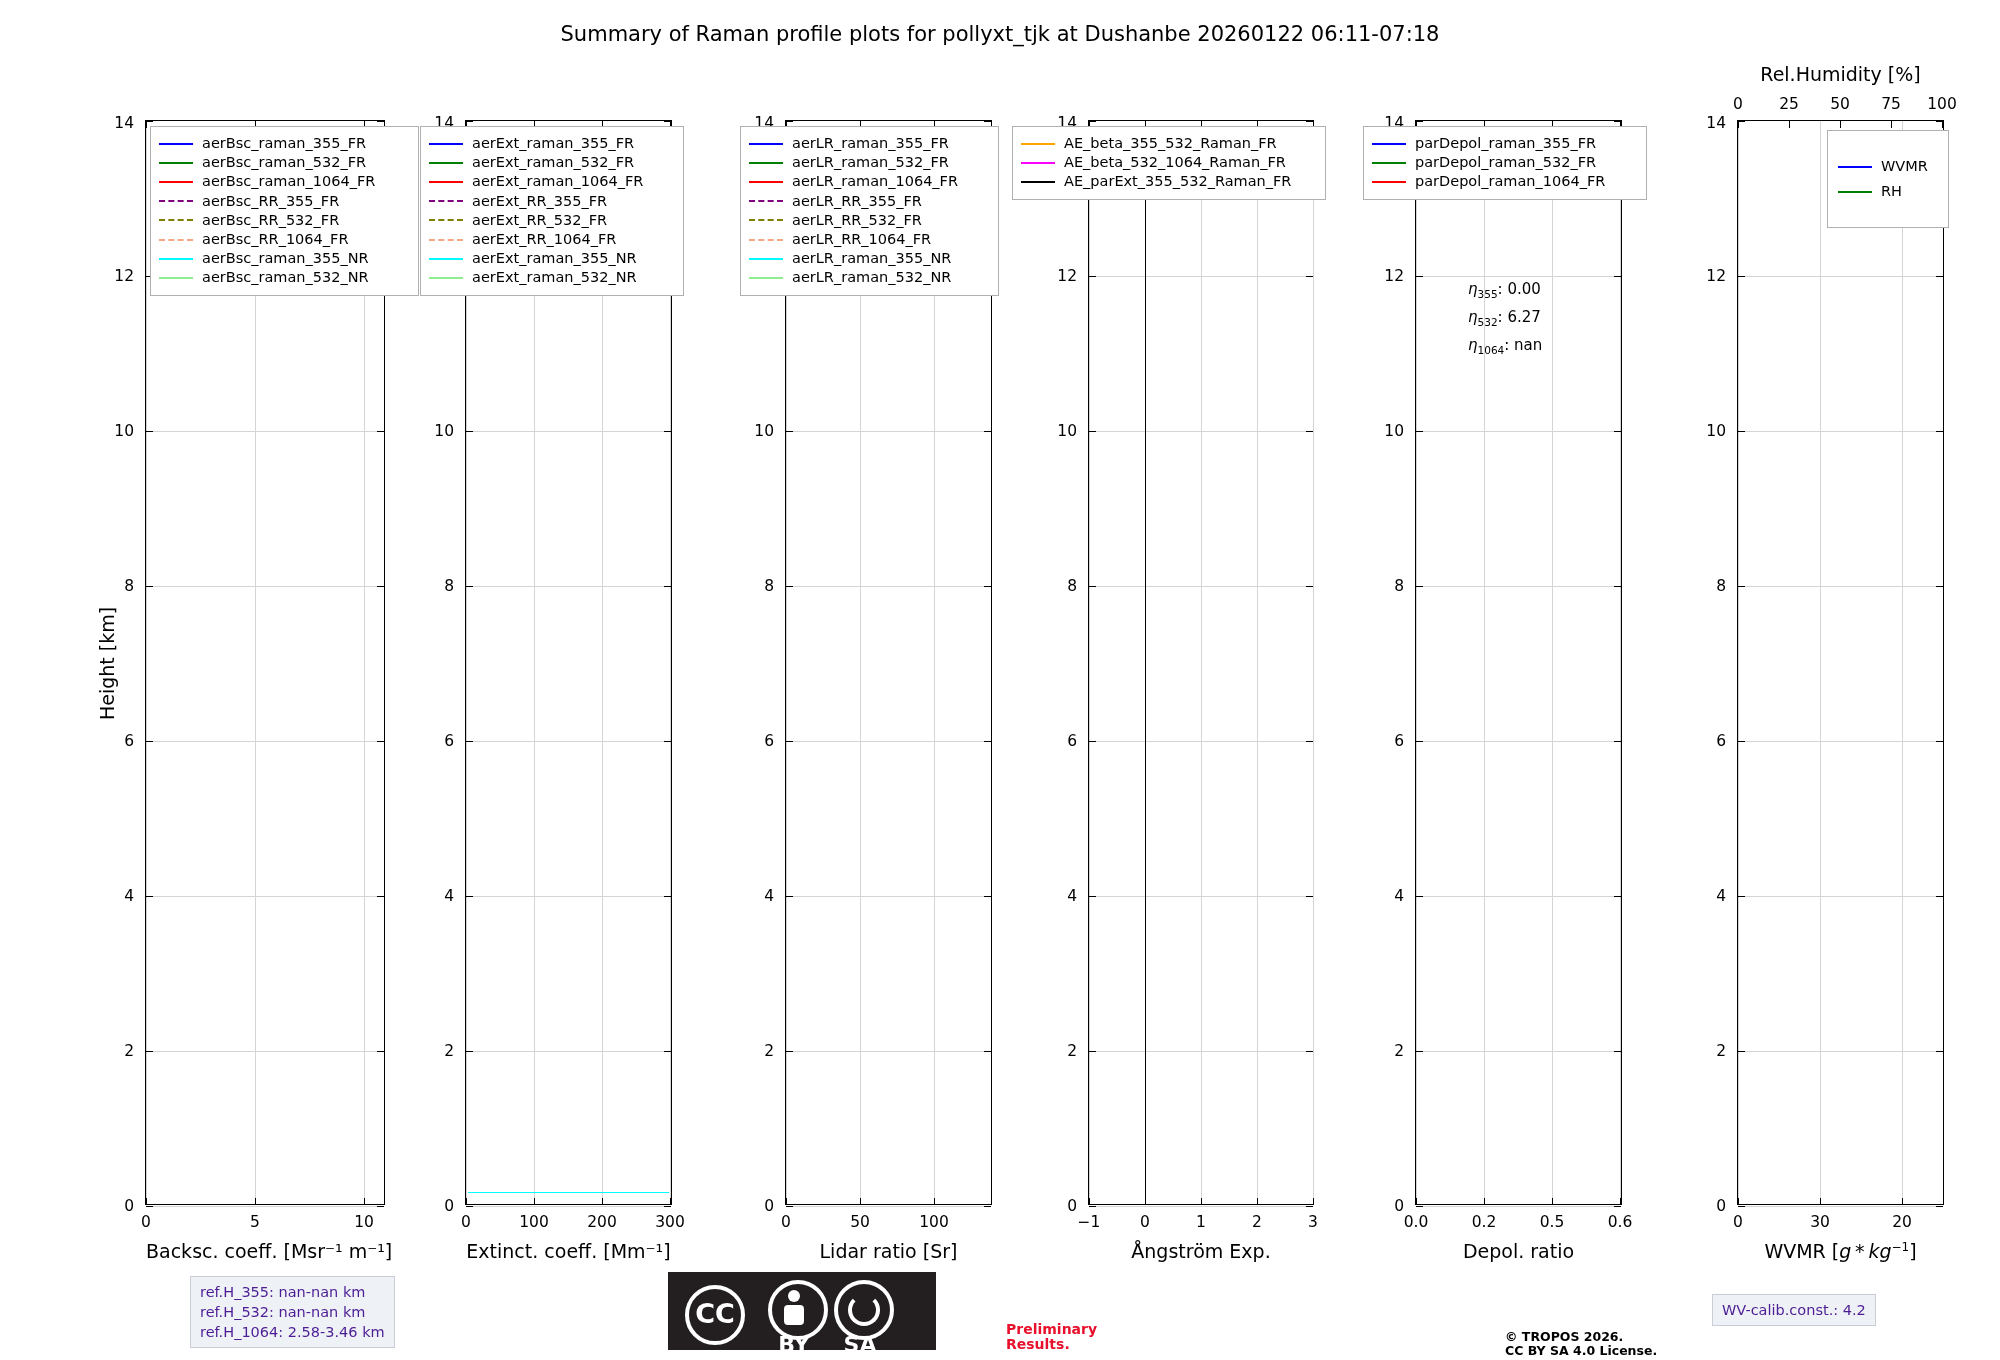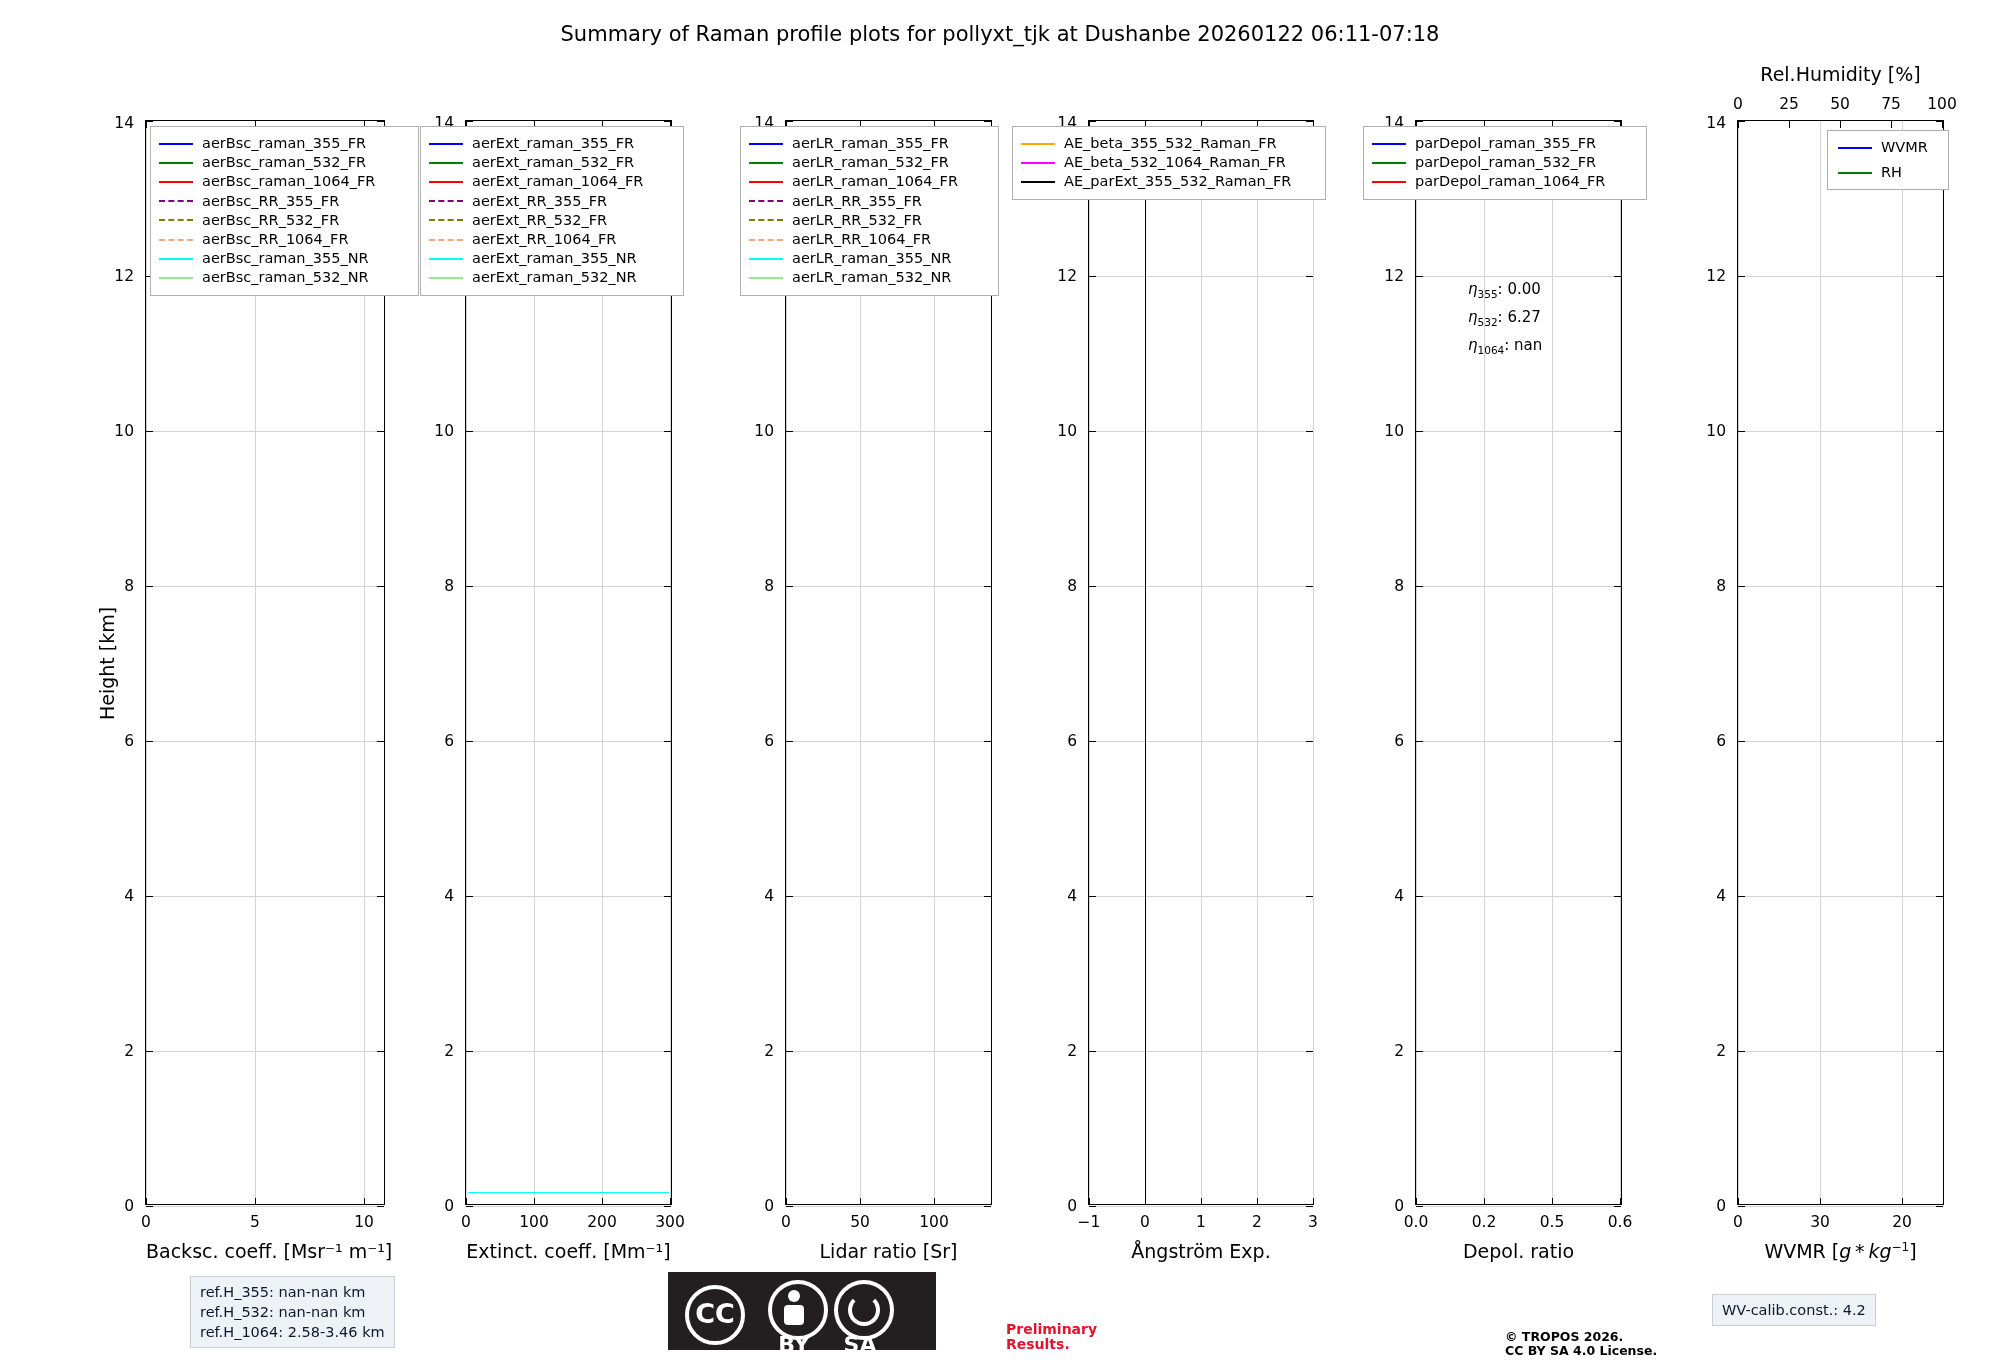--- a/index.html
+++ b/index.html
@@ -33,21 +33,21 @@
   .legend{
     position:absolute;background:#fff;border:1px solid #b0b0b0;
     padding:7px 9px 7px 8px;font-size:14.5px;line-height:19.2px;z-index:6;text-align:right;
   }
   .legend .row{display:flex;align-items:center;white-space:nowrap;height:19.2px;}
   .legend .swatch{width:34px;height:0;border-top-width:2px;border-top-style:solid;margin-right:9px;flex:0 0 34px;}
   .legend .lbl{color:#000;}
   
   .note{
     position:absolute;background:#eef1f6;border:1px solid #c8cdd6;
-    font-size:14.5px;line-height:20px;color:#0f172a;padding:5px 9px;z-index:7;white-space:nowrap;
+    font-size:14.5px;line-height:20px;color:#4c1d95;padding:5px 9px;z-index:7;white-space:nowrap;
   }
   .eta{position:absolute;z-index:7;font-size:15px;line-height:23px;color:#000;}
   .eta sub{font-size:10.5px;}
   
   .dline{position:absolute;height:0;border-top-width:1.6px;border-top-style:solid;z-index:3;}
   .vline{position:absolute;width:0;border-left-width:1.6px;border-left-style:solid;z-index:3;}
   
   .cc{position:absolute;left:668px;top:1272px;width:268px;height:88px;background:#fff;}
   .cc-black{position:absolute;left:0;top:0;width:268px;height:78px;background:#231f20;}
   .cc-circ{position:absolute;border-radius:50%;background:#231f20;border:4.5px solid #fff;}
@@ -500,21 +500,21 @@
     <div class="xlab-top" style="left:51px">25</div>
   <div class="tick-x-top" style="left:102px"></div>
     <div class="xlab-top" style="left:102px">50</div>
   <div class="tick-x-top" style="left:153px"></div>
     <div class="xlab-top" style="left:153px">75</div>
   <div class="tick-x-top" style="left:204px"></div>
     <div class="xlab-top" style="left:204px">100</div>
   <div class="axis-title-top">Rel.Humidity [%]</div>
   <div class="axis-title" style="font-style:normal;">WVMR [<i>g</i> * <i>kg</i><sup style="font-size:12px;">−1</sup>]</div>
 </div>
-<div class="legend" style="left:1827px;top:130px;width:100px;padding:4px 10px;">
+<div class="legend" style="left:1827px;top:130px;width:100px;padding:23px 10px;">
   <div class="row" style="height:25px;">
       <span class="swatch" style="border-top-color:#0000ff;"></span>
       <span class="lbl">WVMR</span>
     </div>
   <div class="row" style="height:25px;">
       <span class="swatch" style="border-top-color:#008000;"></span>
       <span class="lbl">RH</span>
     </div>
 </div>
 

